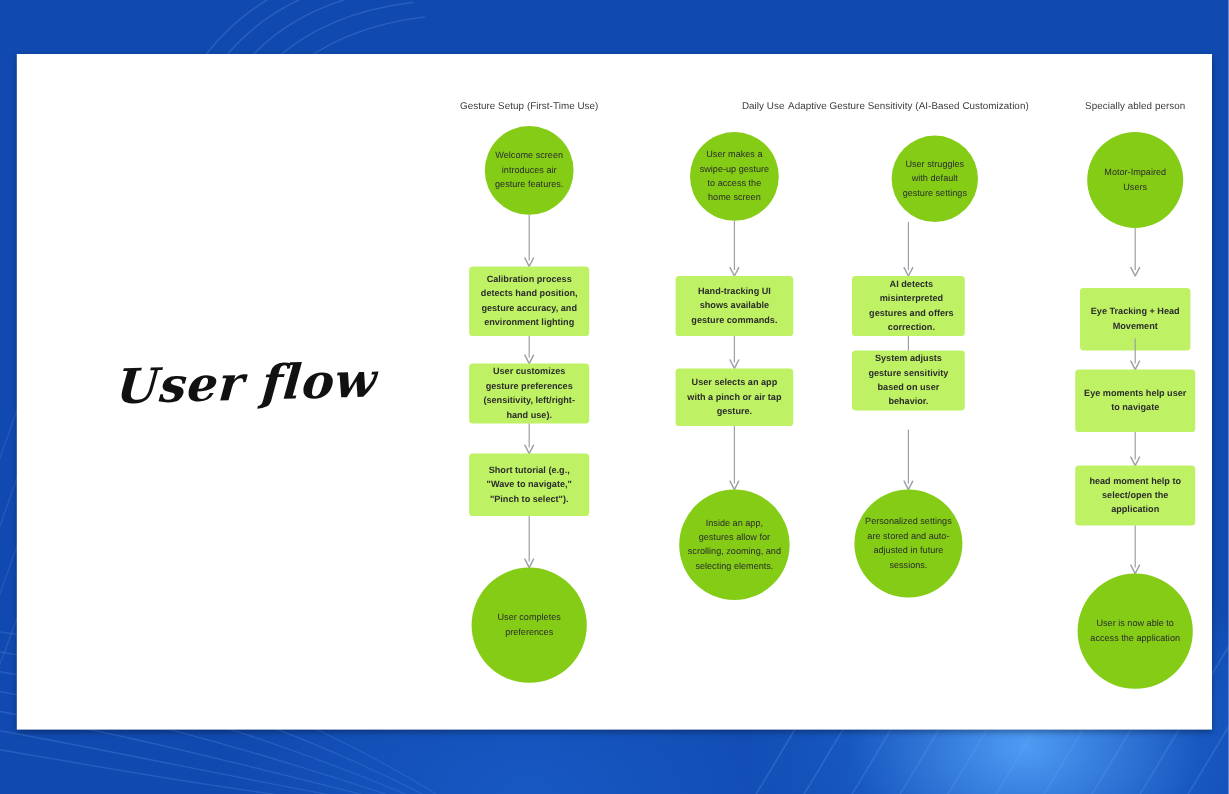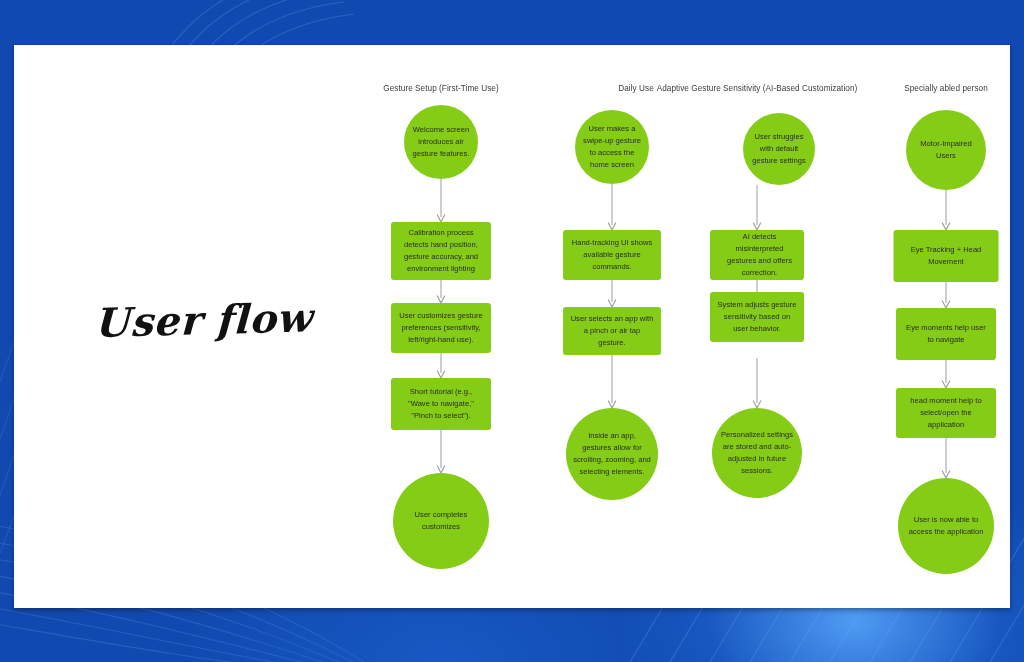--- a/index.html
+++ b/index.html
@@ -76,22 +76,23 @@
     align-items: center;
     justify-content: center;
     text-align: center;
     color: #2c2c2c;
     font-size: 7.6px;
     line-height: 1.55;
     padding: 4px 7px;
     transform: translateX(-50%);
   }
   .node.box {
-    background: #84cc16;
+    background: #bef264;
     border-radius: 3px;
+    font-weight: bold;
   }
   .node.circle {
     background: #84cc16;
     border-radius: 50%;
   }
 
   .connector {
     position: absolute;
     transform: translateX(-50%);
     pointer-events: none;
@@ -188,21 +189,21 @@
       <div class="node box" style="left: 441px; top: 378px; width: 100px; height: 52px;">
         <span>Short tutorial (e.g., "Wave to navigate," "Pinch to select").</span>
       </div>
       <div class="connector" style="left: 441px; top: 430px; width: 14px; height: 43px;">
         <svg width="14" height="43" viewBox="0 0 14 43">
           <line x1="7" y1="0" x2="7" y2="38" stroke="#9aa0a6" stroke-width="1"></line>
           <path d="M3.4,36 L7,43 L10.6,36" fill="none" stroke="#9aa0a6" stroke-width="1.2" stroke-linecap="round" stroke-linejoin="round"></path>
         </svg>
       </div>
       <div class="node circle" style="left: 441px; top: 473px; width: 96px; height: 96px;">
-        <span>User completes customizes</span>
+        <span>User completes preferences</span>
       </div>
       <div class="col-header" style="left: 612px; top: 84px; margin-left: 24px;">Daily Use</div>
       <div class="node circle" style="left: 612px; top: 110px; width: 74px; height: 74px;">
         <span>User makes a swipe-up gesture to access the home screen</span>
       </div>
       <div class="connector" style="left: 612px; top: 184px; width: 14px; height: 46px;">
         <svg width="14" height="46" viewBox="0 0 14 46">
           <line x1="7" y1="0" x2="7" y2="41" stroke="#9aa0a6" stroke-width="1"></line>
           <path d="M3.4,39 L7,46 L10.6,39" fill="none" stroke="#9aa0a6" stroke-width="1.2" stroke-linecap="round" stroke-linejoin="round"></path>
         </svg>
@@ -262,21 +263,21 @@
       <div class="col-header" style="left: 946px; top: 84px;">Specially abled person</div>
       <div class="node circle" style="left: 946px; top: 110px; width: 80px; height: 80px;">
         <span>Motor-Impaired Users</span>
       </div>
       <div class="connector" style="left: 946px; top: 190px; width: 14px; height: 40px;">
         <svg width="14" height="40" viewBox="0 0 14 40">
           <line x1="7" y1="0" x2="7" y2="35" stroke="#9aa0a6" stroke-width="1"></line>
           <path d="M3.4,33 L7,40 L10.6,33" fill="none" stroke="#9aa0a6" stroke-width="1.2" stroke-linecap="round" stroke-linejoin="round"></path>
         </svg>
       </div>
-      <div class="node box" style="left: 946px; top: 230px; width: 105px; height: 52px;">
+      <div class="node box" style="left: 946px; top: 240px; width: 92px; height: 52px;">
         <span>Eye Tracking + Head Movement</span>
       </div>
       <div class="connector" style="left: 946px; top: 282px; width: 14px; height: 26px;">
         <svg width="14" height="26" viewBox="0 0 14 26">
           <line x1="7" y1="0" x2="7" y2="21" stroke="#9aa0a6" stroke-width="1"></line>
           <path d="M3.4,19 L7,26 L10.6,19" fill="none" stroke="#9aa0a6" stroke-width="1.2" stroke-linecap="round" stroke-linejoin="round"></path>
         </svg>
       </div>
       <div class="node box" style="left: 946px; top: 308px; width: 100px; height: 52px;">
         <span>Eye moments help user to navigate</span>

